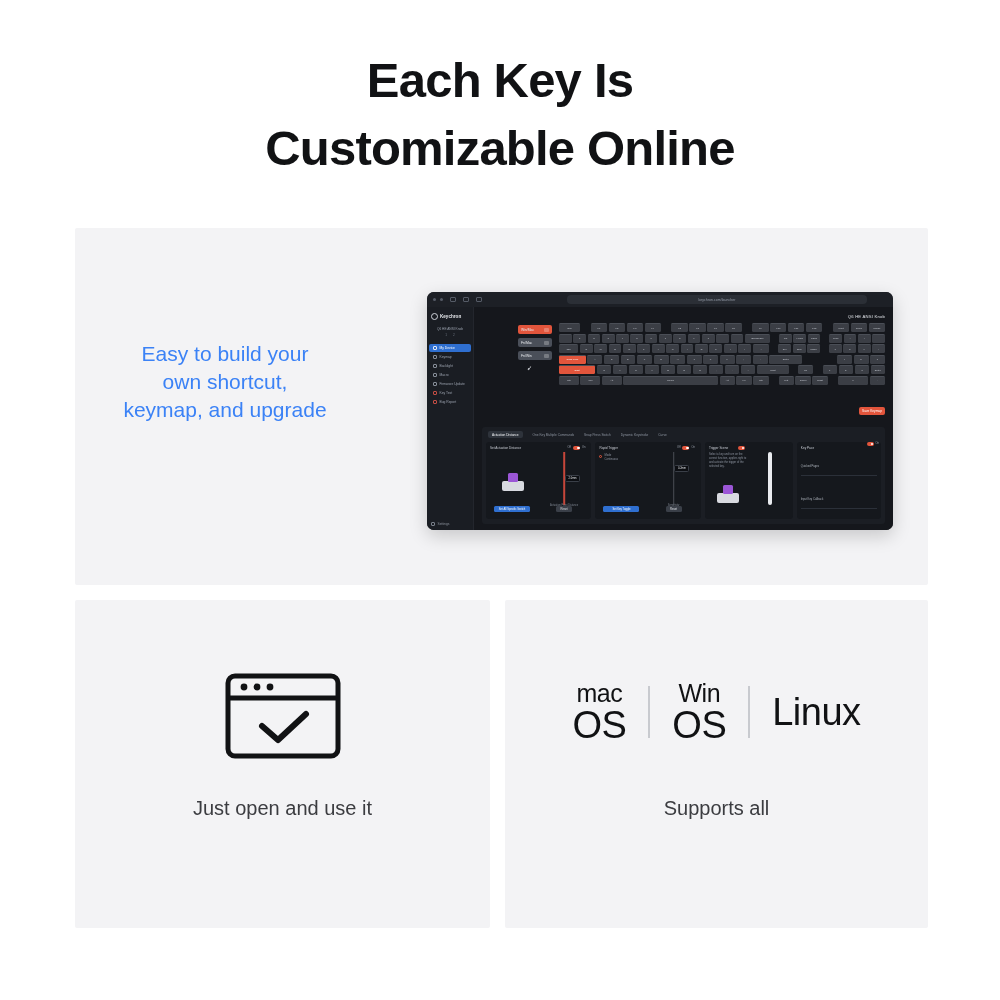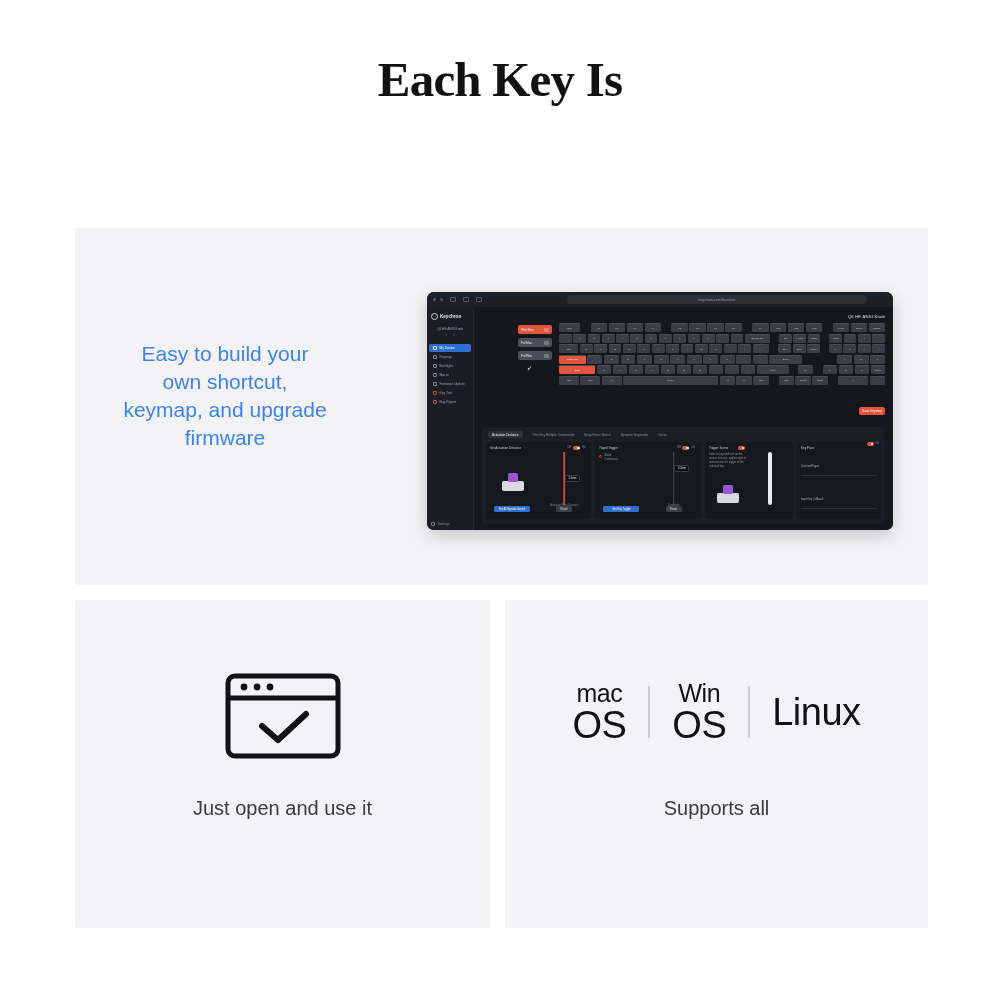--- a/index.html
+++ b/index.html
@@ -11,21 +11,20 @@
   }
   .page { position: relative; width: 1000px; height: 1000px; background:#fff; }
 
   
   .heading {
     position: absolute; left: 0; top: 46px; width: 1000px;
     text-align: center;
     font-size: 49px; line-height: 68px;
     font-weight: 700; letter-spacing: -0.8px;
     color: #111214;
-    font-family: Liberation Serif, serif;
   }
   .heading .ln { display: block; }
 
   
   .card { position: absolute; background: #f3f3f5; border-radius: 2px; }
   .card-top    { left: 75px;  top: 228px; width: 853px; height: 357px; }
   .card-left   { left: 75px;  top: 600px; width: 415px; height: 328px; }
   .card-right  { left: 505px; top: 600px; width: 423px; height: 328px; }
 
   
@@ -198,29 +197,29 @@
     font-size: 20px; line-height: 30px; color:#3b3c40;
   }
 </style>
 </head>
 <body>
 
 <div class="page">
 
   <h1 class="heading">
     <span class="ln">Each Key Is</span>
+    <span class="ln">Customizable Online</span>
   </h1>
 
   <div class="card card-top"></div>
 
   <div class="promo-copy">
     <div>Easy to build your</div>
     <div>own shortcut,</div>
     <div>keymap, and upgrade</div>
-    <div>firmware</div>
   </div>
 
   <div class="app-shot">
 
     <div class="app-titlebar">
       <span class="tb-dot"></span>
       <span class="tb-dot"></span>
       <span class="tb-ico"></span>
       <span class="tb-ico"></span>
       <span class="tb-ico"></span>

